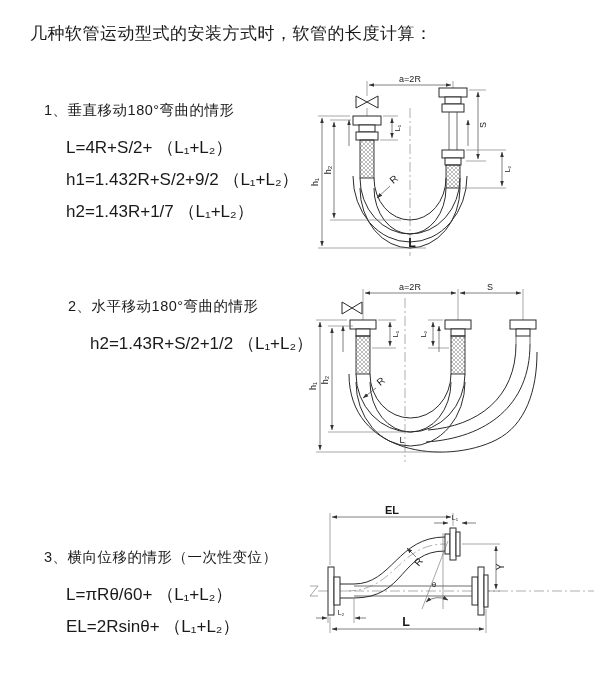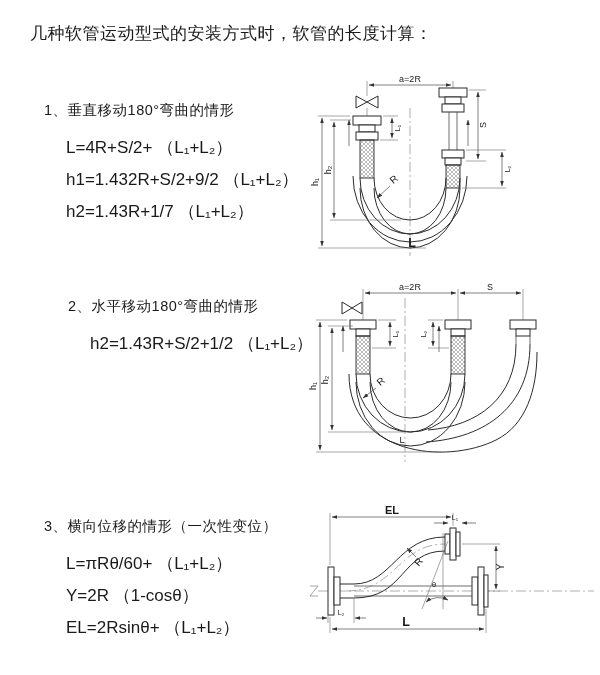--- a/index.html
+++ b/index.html
@@ -210,25 +210,24 @@
     <line class="dim" x1="127" y1="42" x2="127" y2="66" marker-start="url(#arr)" marker-end="url(#arr)"></line>
     <text class="t7" transform="rotate(-90 120 54)" x="120" y="54" text-anchor="middle">L₂</text>
   </g>
   <g>
     <line class="dim" x1="70" y1="108" x2="57" y2="118" marker-end="url(#arr)"></line>
     <text class="t10" transform="rotate(-40 77 104)" x="77" y="104" text-anchor="middle">R</text>
   </g>
   <text class="t9" x="96" y="163" text-anchor="middle">L</text>
 </svg>
 
-<div class="abs" style="left:44px;top:517px;">
+<div class="abs" style="left:44px;top:548px;">
   <div class="sec-heading">3、横向位移的情形（一次性变位）</div>
   <div class="formulas">
     <div class="formula">L=πRθ/60+ （L₁+L₂）</div>
-    <div class="formula">Y=2R （1-cosθ）</div>
     <div class="formula">EL=2Rsinθ+ （L₁+L₂）</div>
   </div>
 </div>
 
 <svg class="abs" style="left:296px;top:503px;" width="304" height="145" viewBox="0 0 304 145">
   <g>
     <path class="thin" d="M14,83 L22,83 L14,93 L22,93"></path>
     <line class="cl" x1="22" y1="88" x2="298" y2="88"></line>
   </g>
   <g>

